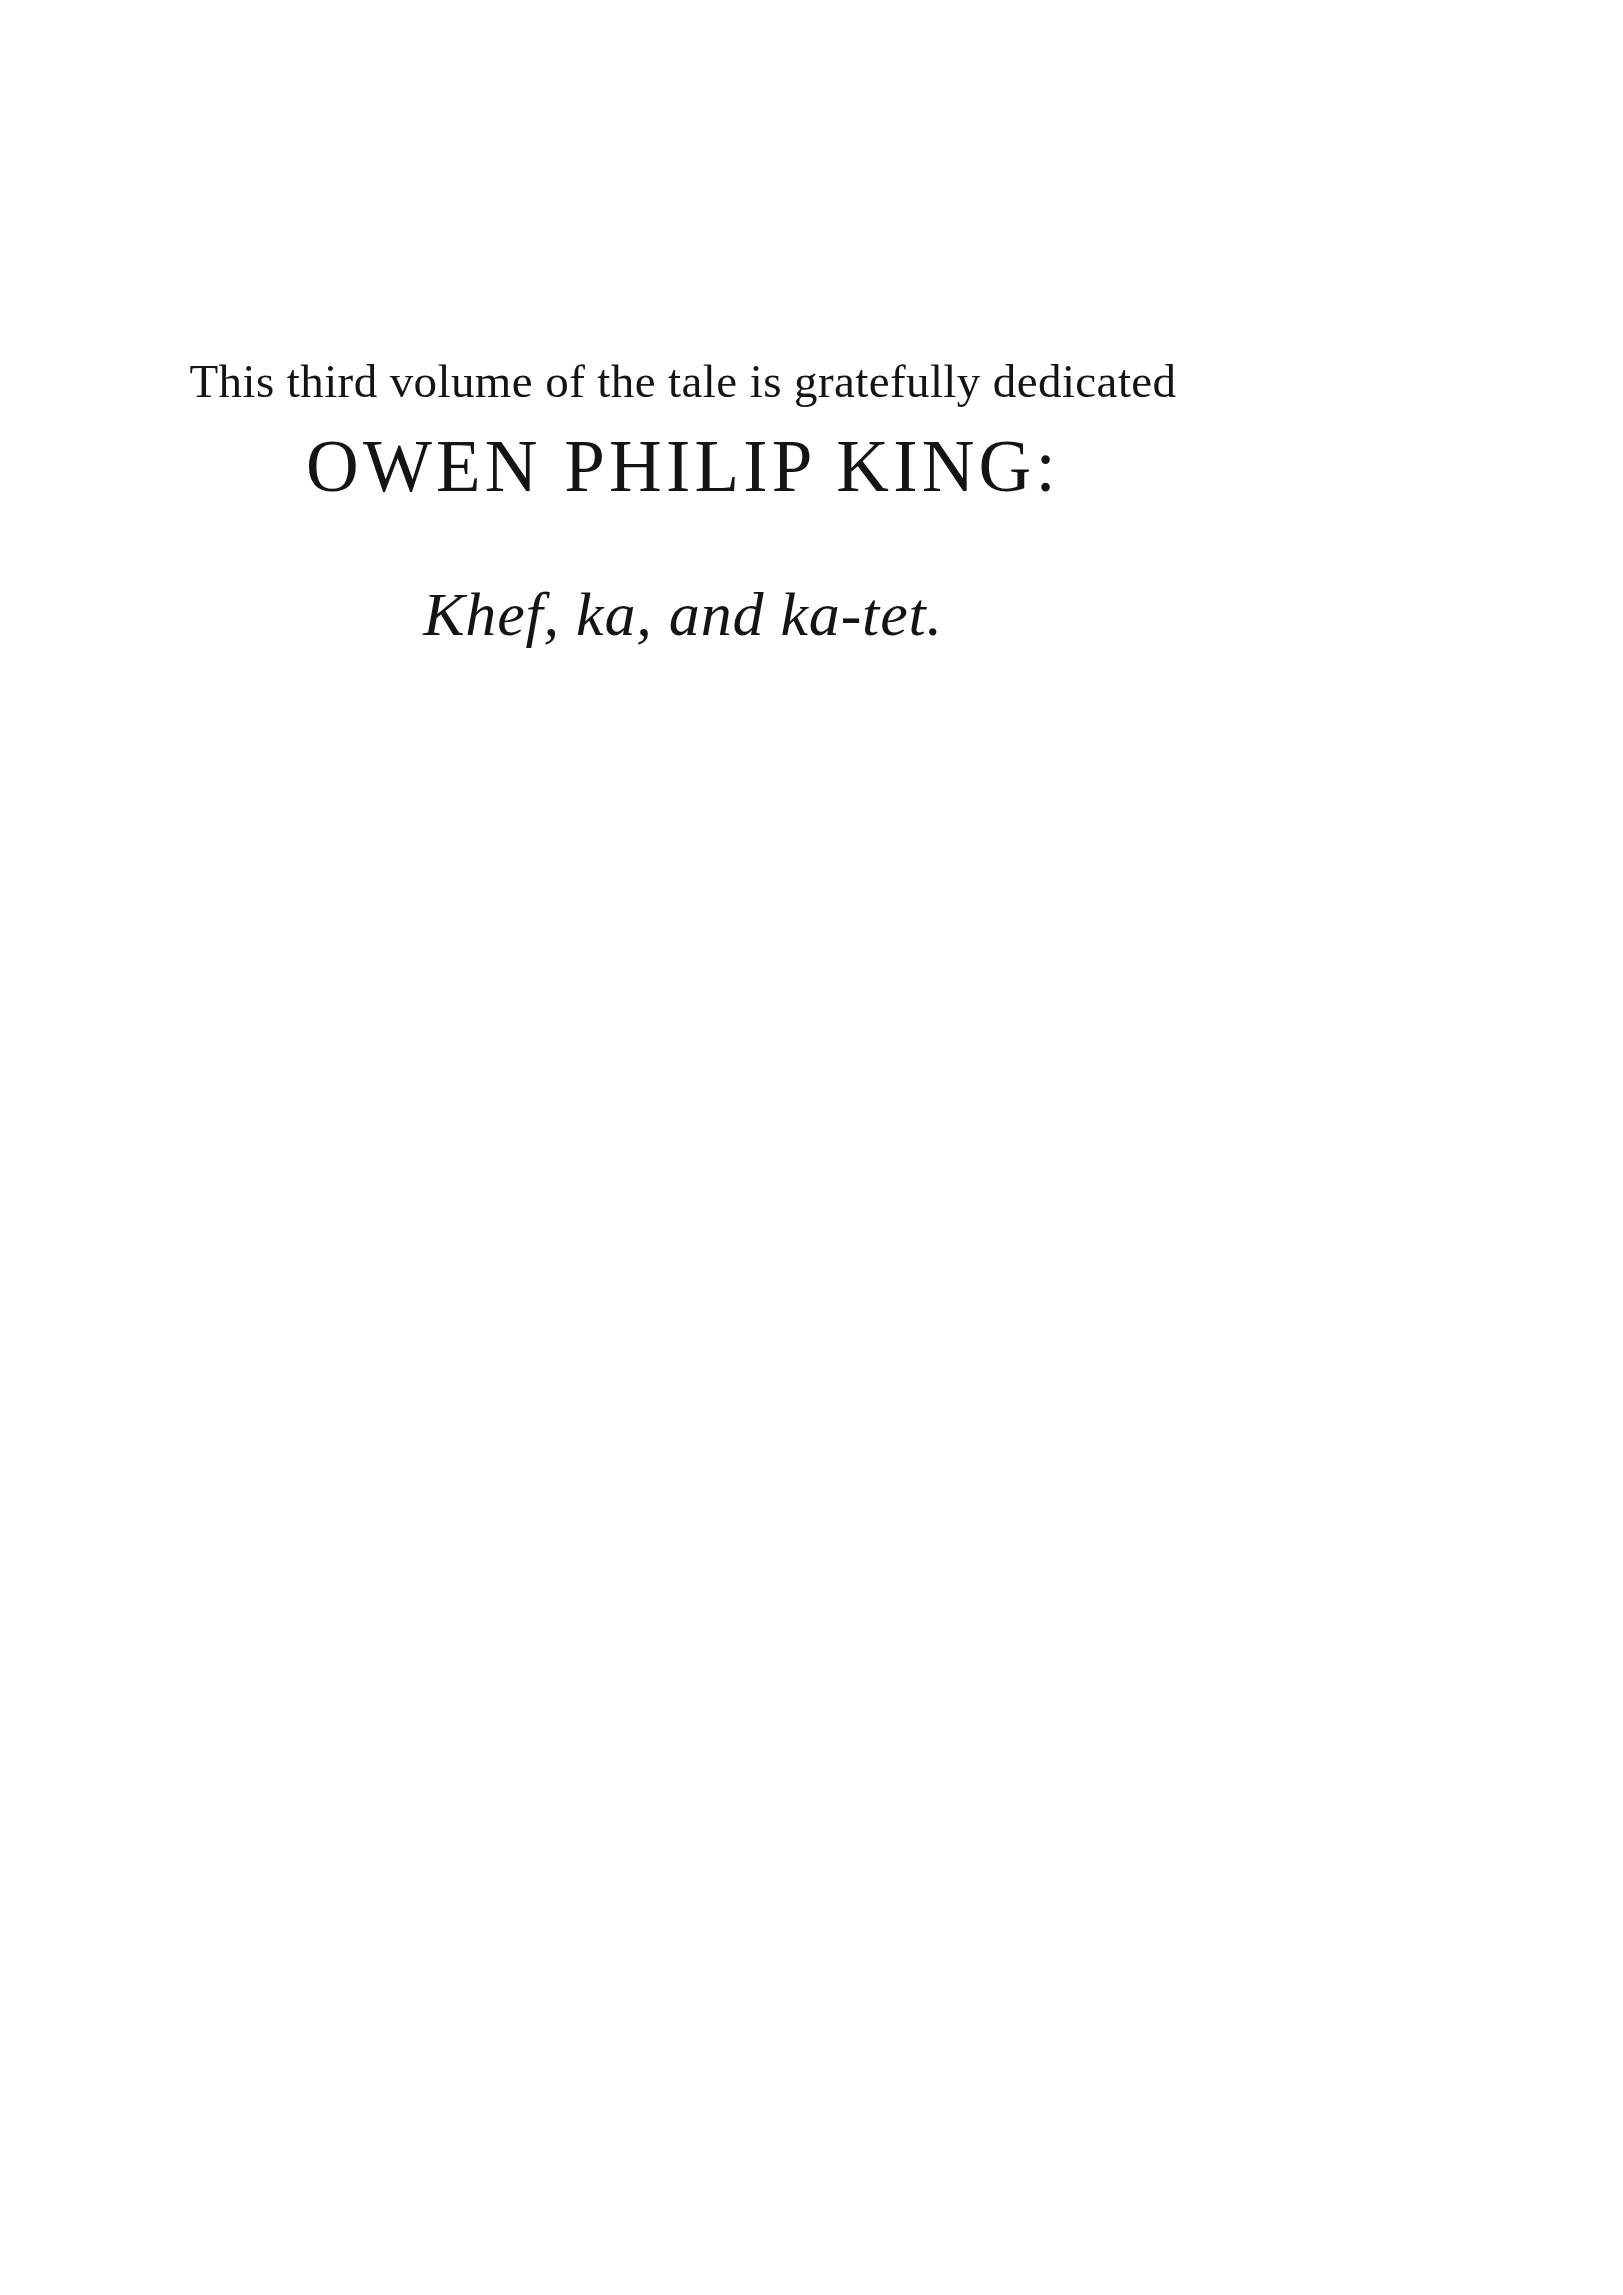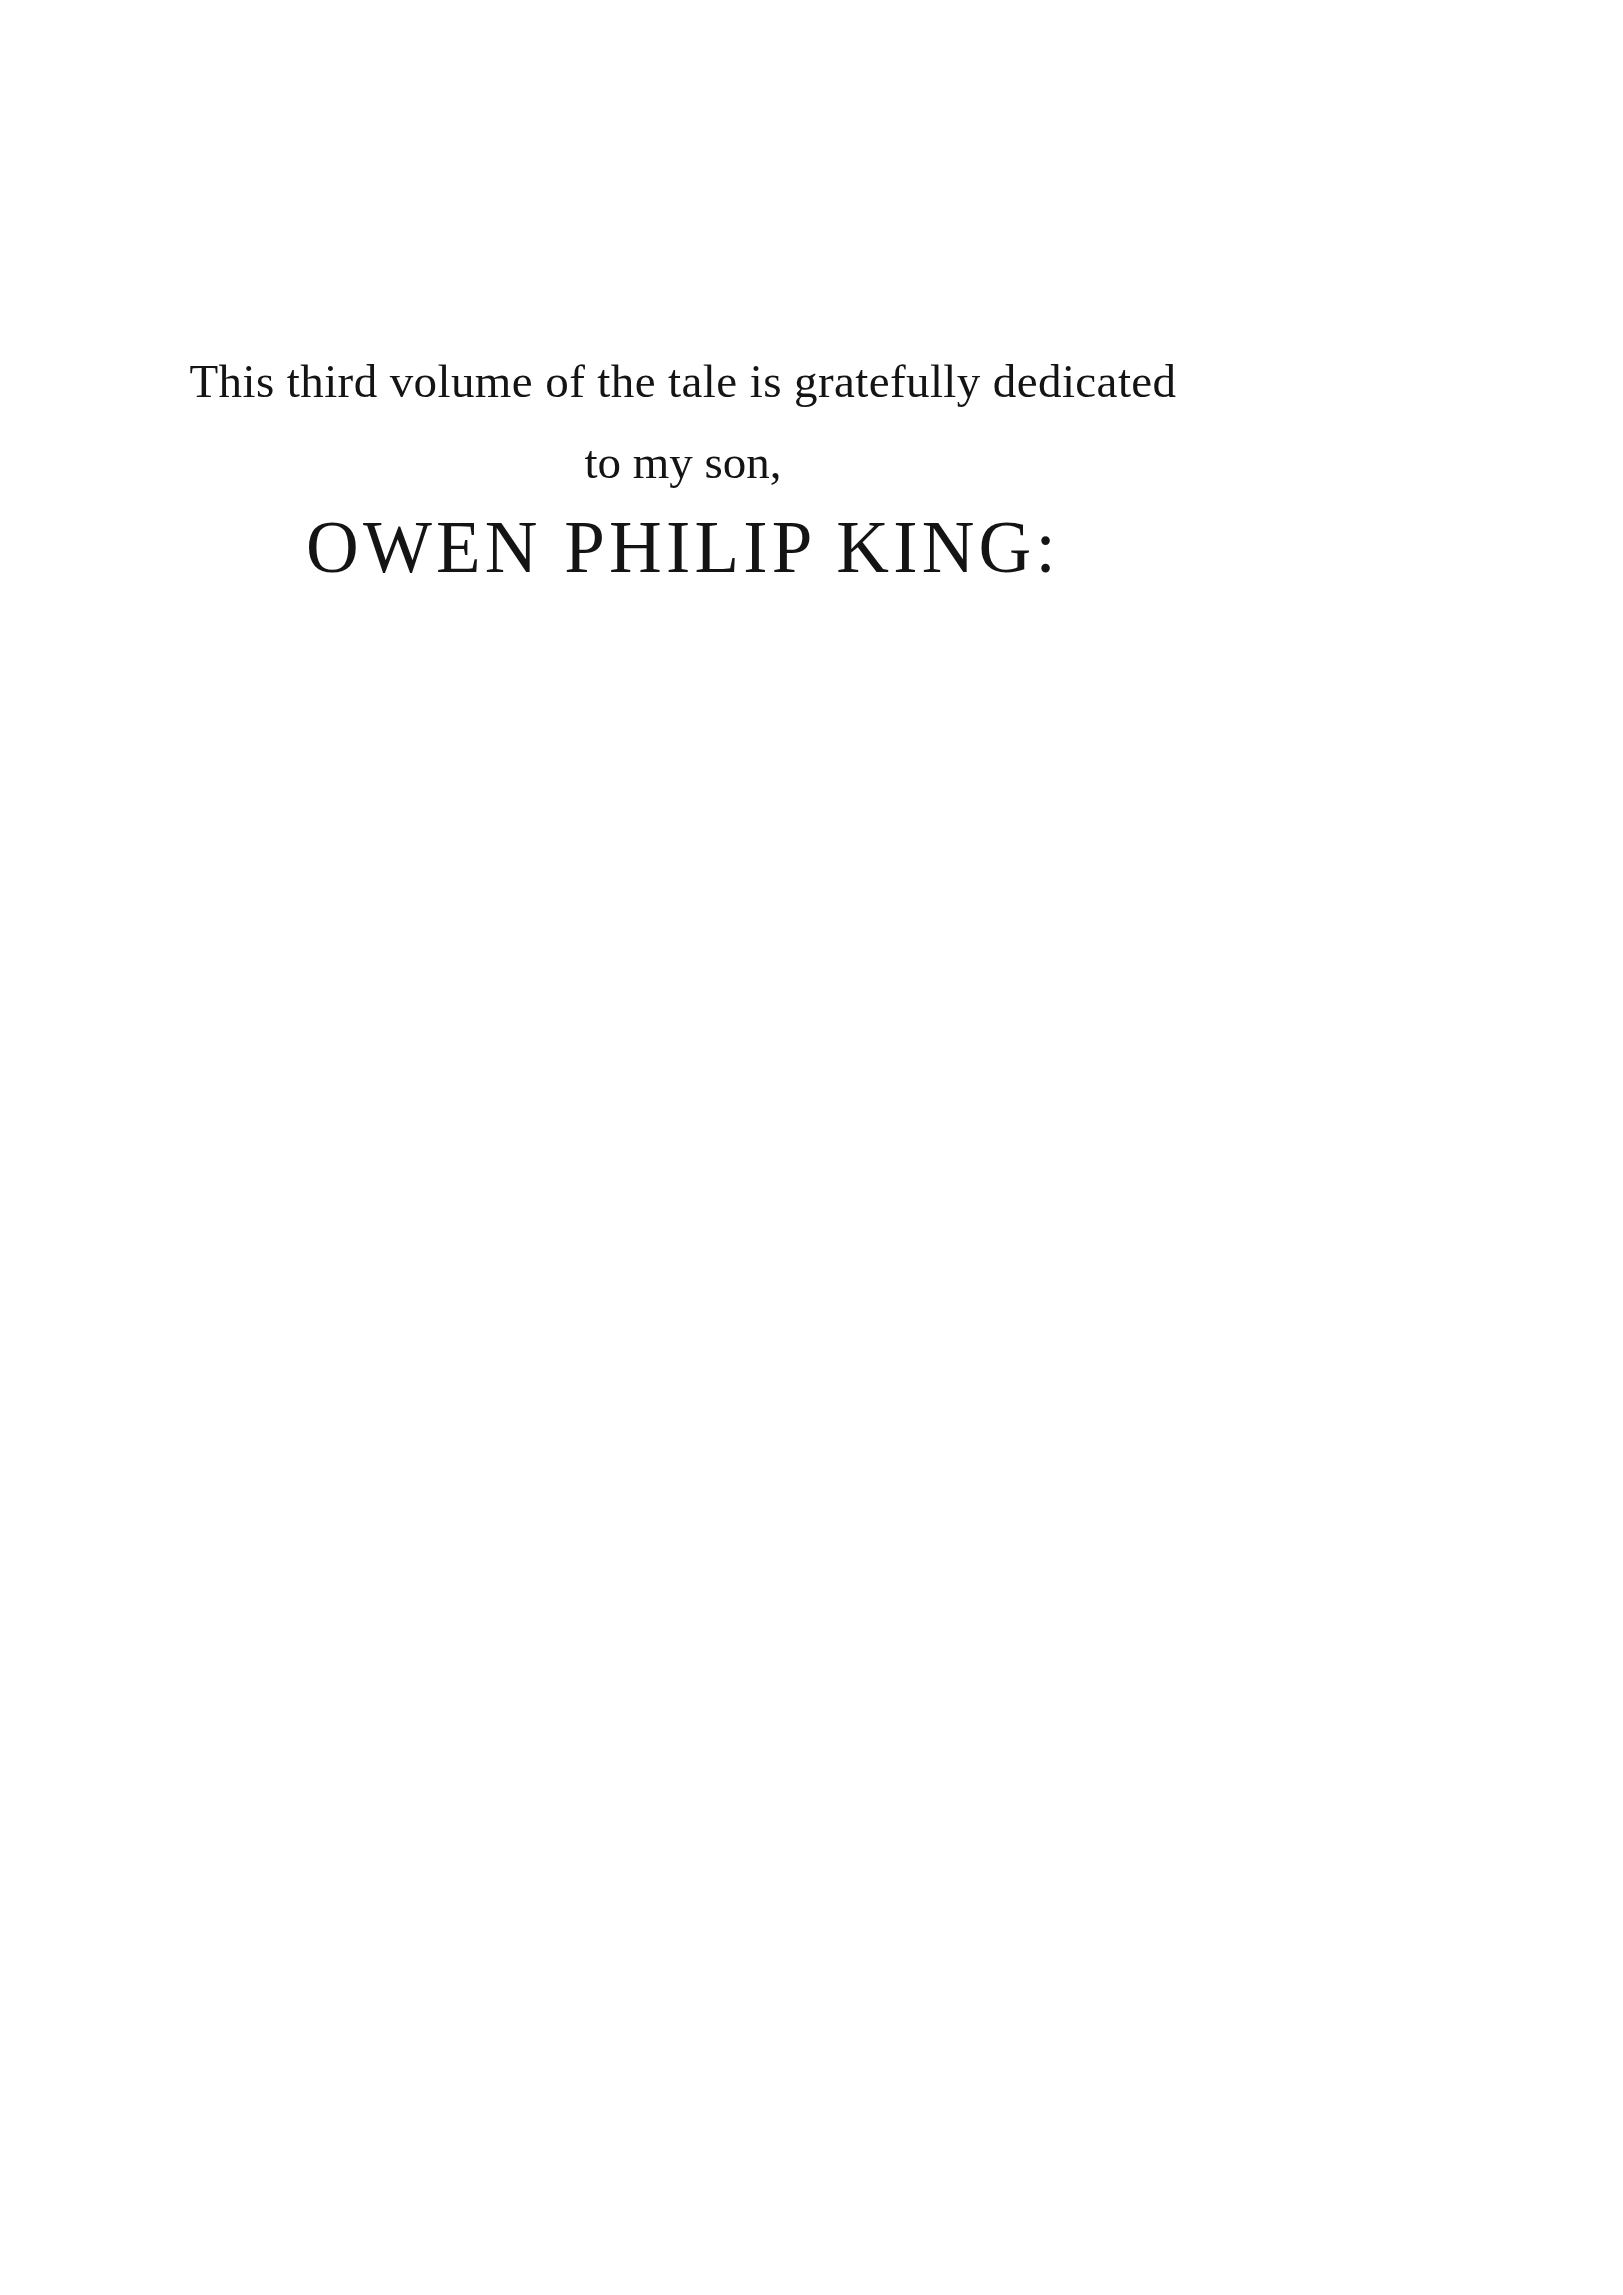--- a/index.html
+++ b/index.html
@@ -48,17 +48,17 @@
     font-style: italic;
     letter-spacing: 0.8px;
   }
 </style>
 </head>
 <body>
 
 <div class="page">
   <div class="dedication-block">
     <div class="intro-line-1">This third volume of the tale is gratefully dedicated</div>
-    <div class="intro-line-2">to my son,</div>
     <div class="dedicatee-name">OWEN PHILIP KING:</div>
+    <div class="epigraph">Khef, ka, and ka-tet.</div>
   </div>
 </div>
 
 
 </body></html>

